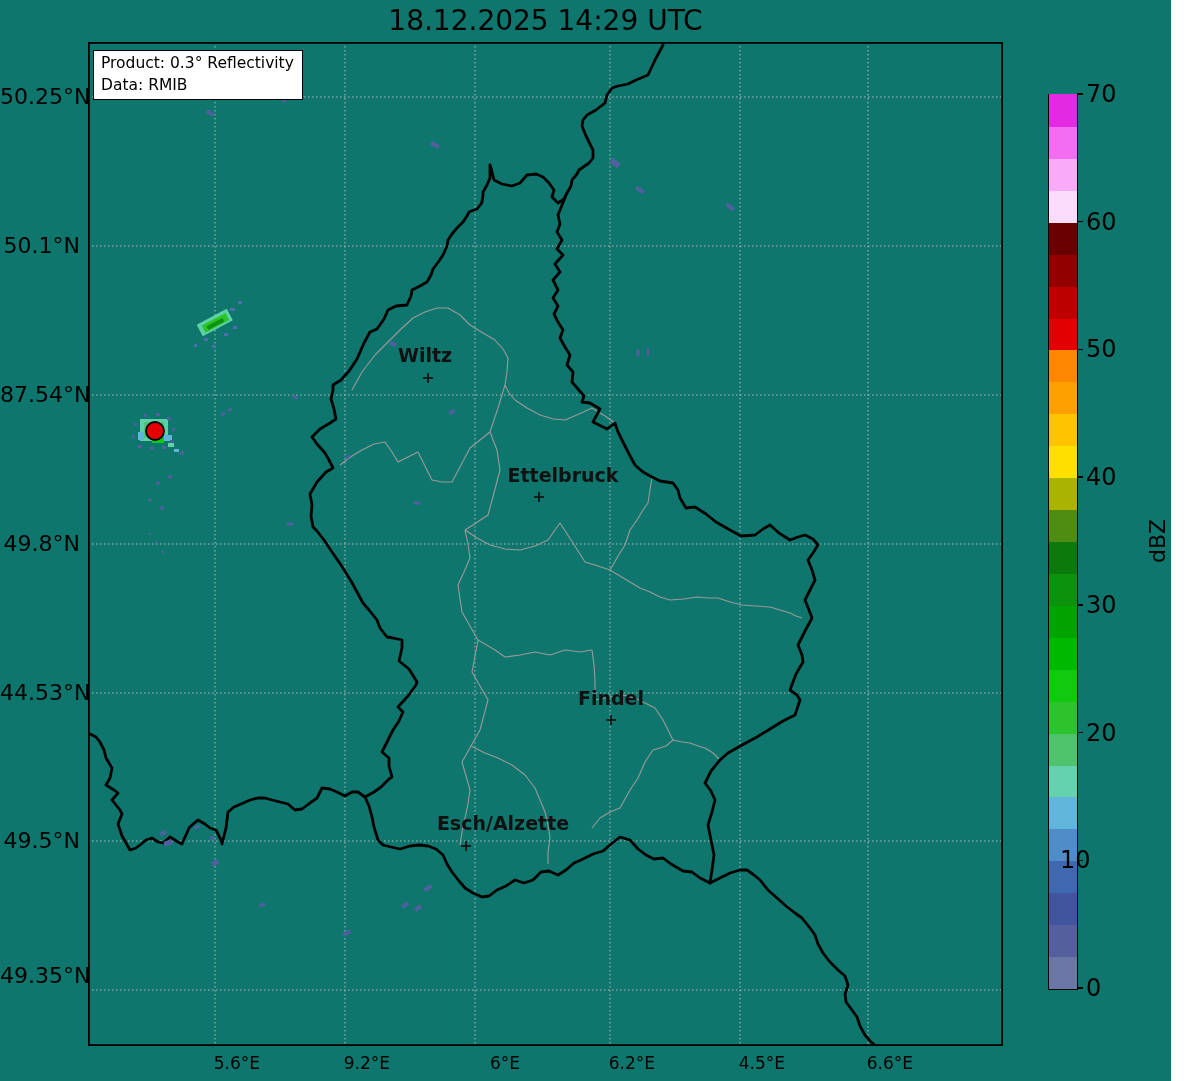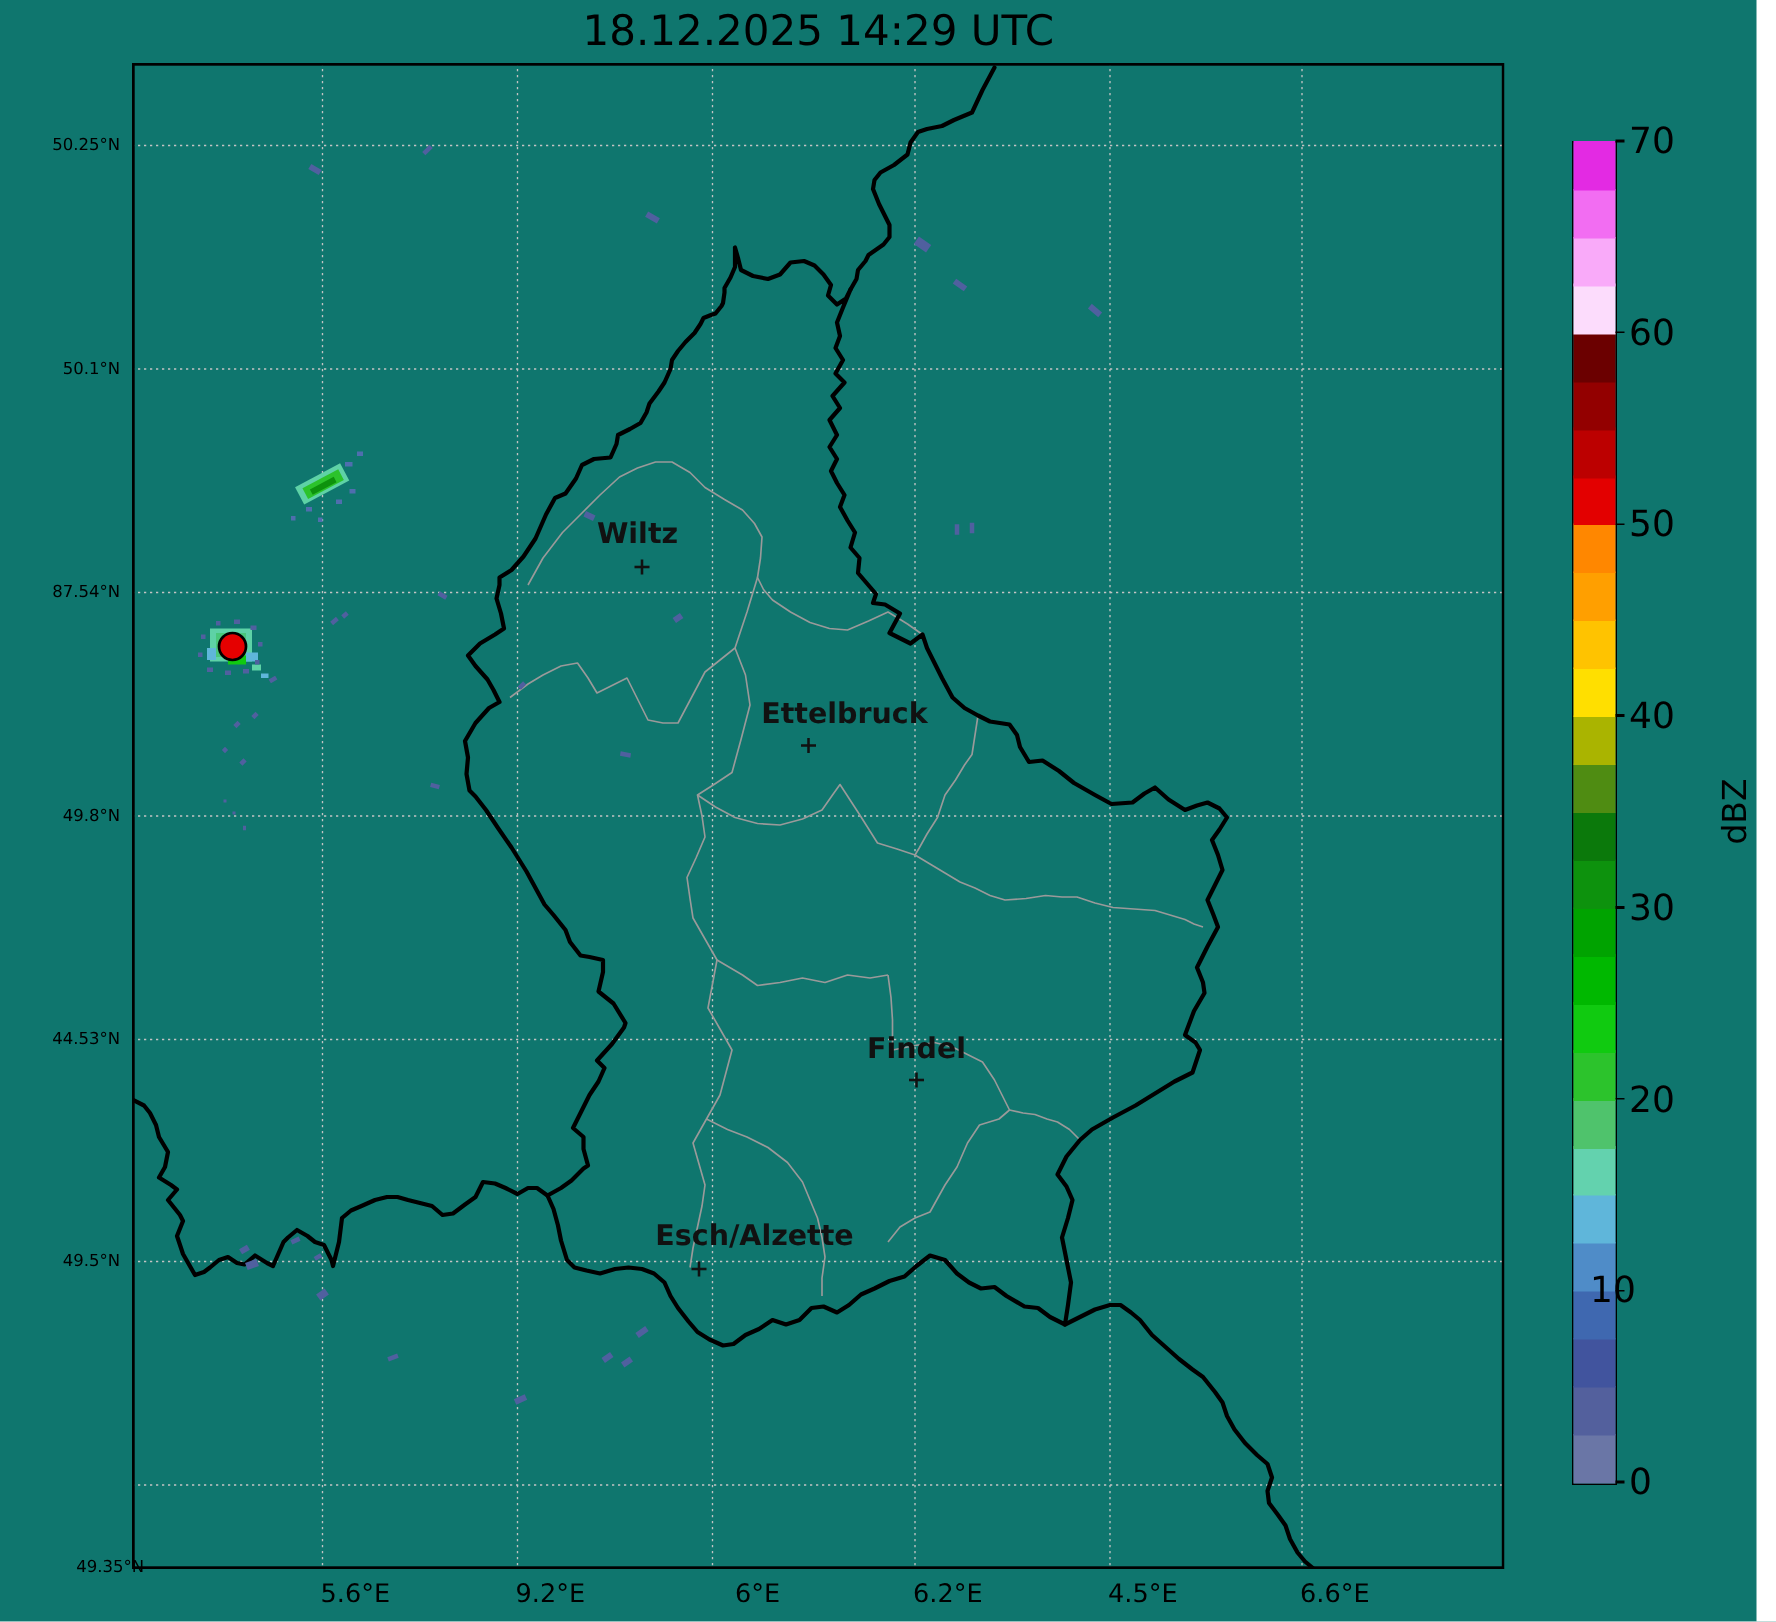--- a/index.html
+++ b/index.html
@@ -4,21 +4,21 @@
 <style>
   html,body{margin:0;padding:0;background:#fff;}
   #page{position:relative;width:1171px;height:1081px;background:#0f766e;
         font-family:"DejaVu Sans","Liberation Sans",sans-serif;color:#000;overflow:hidden;}
   #title{position:absolute;left:88px;top:4px;width:915px;text-align:center;
          font-size:28px;color:#000;}
   #map-frame{position:absolute;left:88px;top:42px;width:915px;height:1004px;}
   #map-svg{position:absolute;left:0;top:0;}
   #info-box{position:absolute;left:93px;top:50px;background:#fff;border:1.2px solid #000;
             padding:2px 8px 3px 7px;font-size:15.5px;line-height:1.4;z-index:5;}
-  .lat-label{position:absolute;left:0;width:80px;text-align:right;font-size:11px;height:22px;line-height:22px;}
+  .lat-label{position:absolute;left:0;width:80px;text-align:right;font-size:22px;height:22px;line-height:22px;}
   .lon-label{position:absolute;width:90px;text-align:right;font-size:17px;top:1052px;height:22px;line-height:22px;}
   #colorbar{position:absolute;left:1048px;top:94px;width:28px;height:894px;border:1px solid #000;}
   .cbar-seg{position:absolute;left:0;width:100%;}
   .cbar-tick{position:absolute;width:6px;height:1.4px;background:#000;}
   .cbar-label{position:absolute;font-size:24px;height:30px;line-height:30px;text-align:left;}
   #dbz-label{position:absolute;left:1126px;top:521px;width:64px;height:40px;line-height:40px;
              text-align:center;font-size:22px;transform:rotate(-90deg);}
 </style>
 </head>
 <body>
@@ -140,29 +140,33 @@
         <text x="523" y="663" text-anchor="middle" font-size="19" font-weight="bold" font-family="DejaVu Sans, Liberation Sans, sans-serif" fill="#111">Findel</text>
         <g>
           <line x1="373" y1="804" x2="383" y2="804" stroke="#111" stroke-width="1.7"></line>
           <line x1="378" y1="799" x2="378" y2="809" stroke="#111" stroke-width="1.7"></line>
         </g>
         <text x="415" y="788" text-anchor="middle" font-size="19" font-weight="bold" font-family="DejaVu Sans, Liberation Sans, sans-serif" fill="#111">Esch/Alzette</text>
         <rect x="0.9" y="0.9" width="913.2" height="1002.2" fill="none" stroke="#000" stroke-width="1.8"></rect>
       </svg>
   </div>
 
+  <div id="info-box">
+    <div>Product: 0.3° Reflectivity</div>
+    <div>Data: RMIB</div>
+  </div>
 
   <div id="lat-axis">
       <div class="lat-label" style="top: 86px;">50.25°N</div>
       <div class="lat-label" style="top: 235px;">50.1°N</div>
       <div class="lat-label" style="top: 384px;">87.54°N</div>
       <div class="lat-label" style="top: 533px;">49.8°N</div>
       <div class="lat-label" style="top: 682px;">44.53°N</div>
       <div class="lat-label" style="top: 830px;">49.5°N</div>
-      <div class="lat-label" style="top: 1034px; margin-left: 16px;">49.35°N</div>
+      <div class="lat-label" style="top: 965px;">49.35°N</div>
     </div>
   <div id="lon-axis">
       <div class="lon-label" style="left: 170px;">5.6°E</div>
       <div class="lon-label" style="left: 300px;">9.2°E</div>
       <div class="lon-label" style="left: 430px;">6°E</div>
       <div class="lon-label" style="left: 565px;">6.2°E</div>
       <div class="lon-label" style="left: 695px;">4.5°E</div>
       <div class="lon-label" style="left: 823px;">6.6°E</div>
     </div>
 

